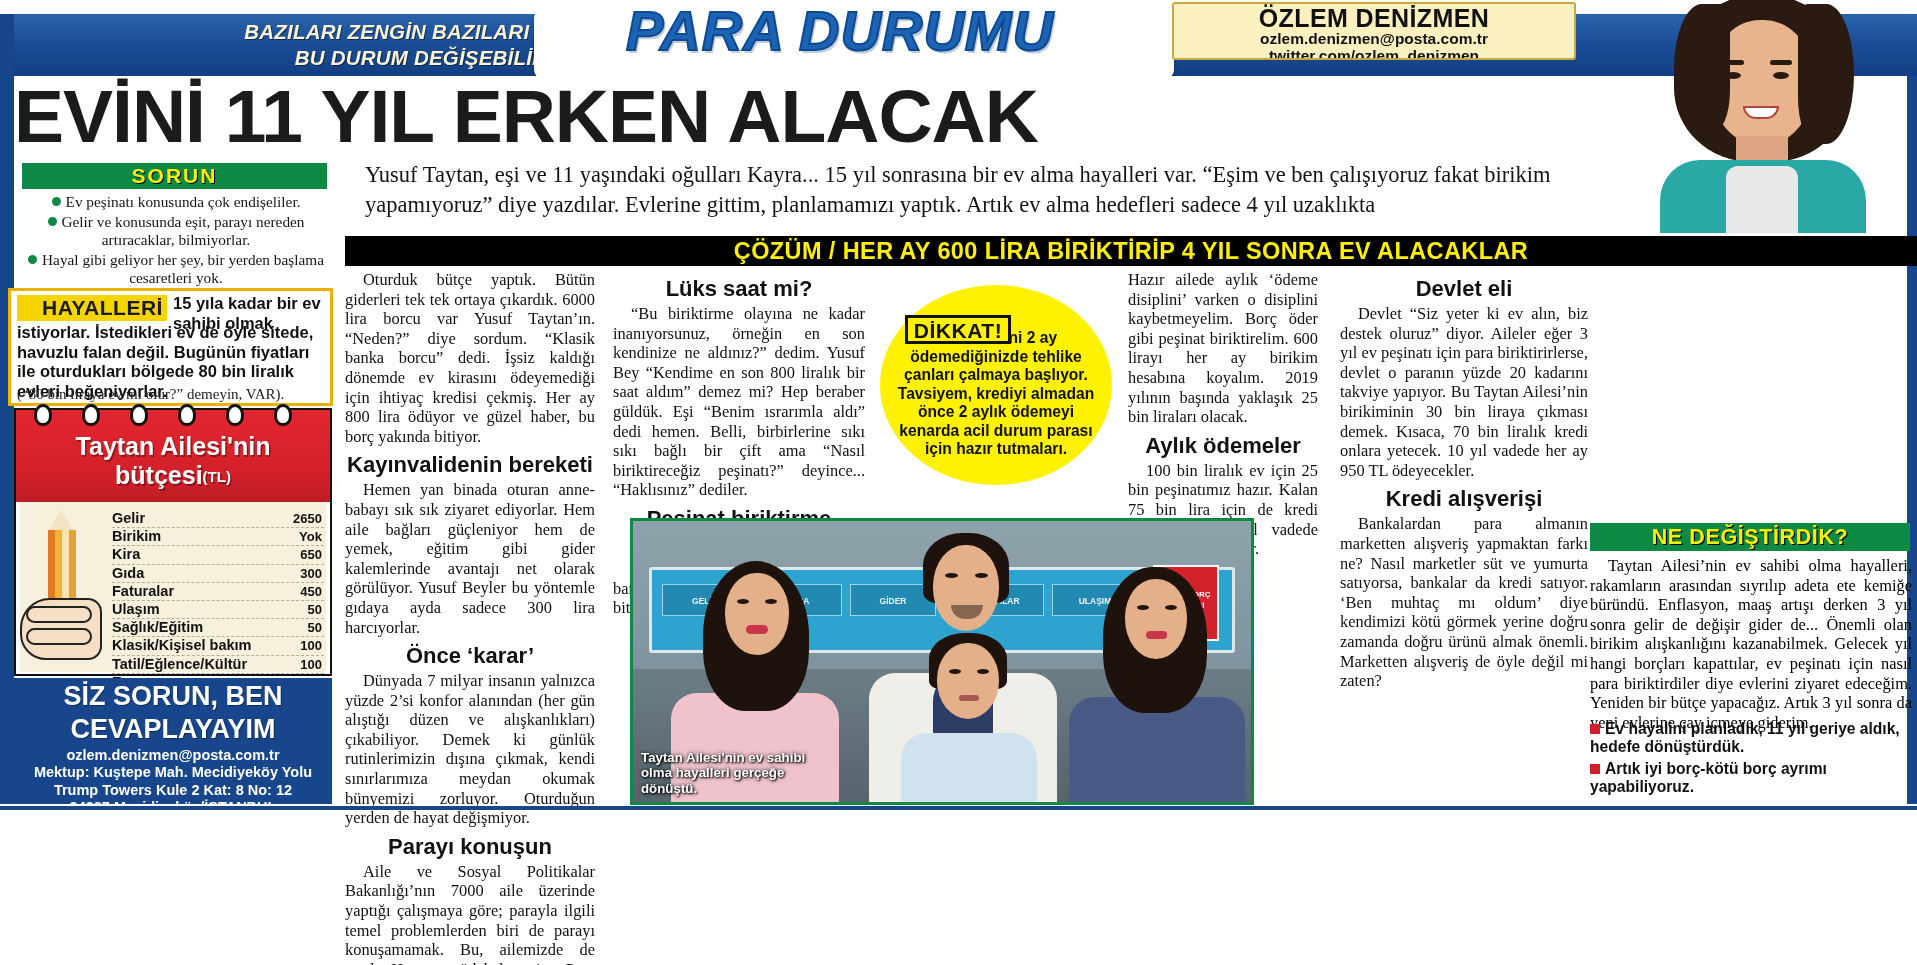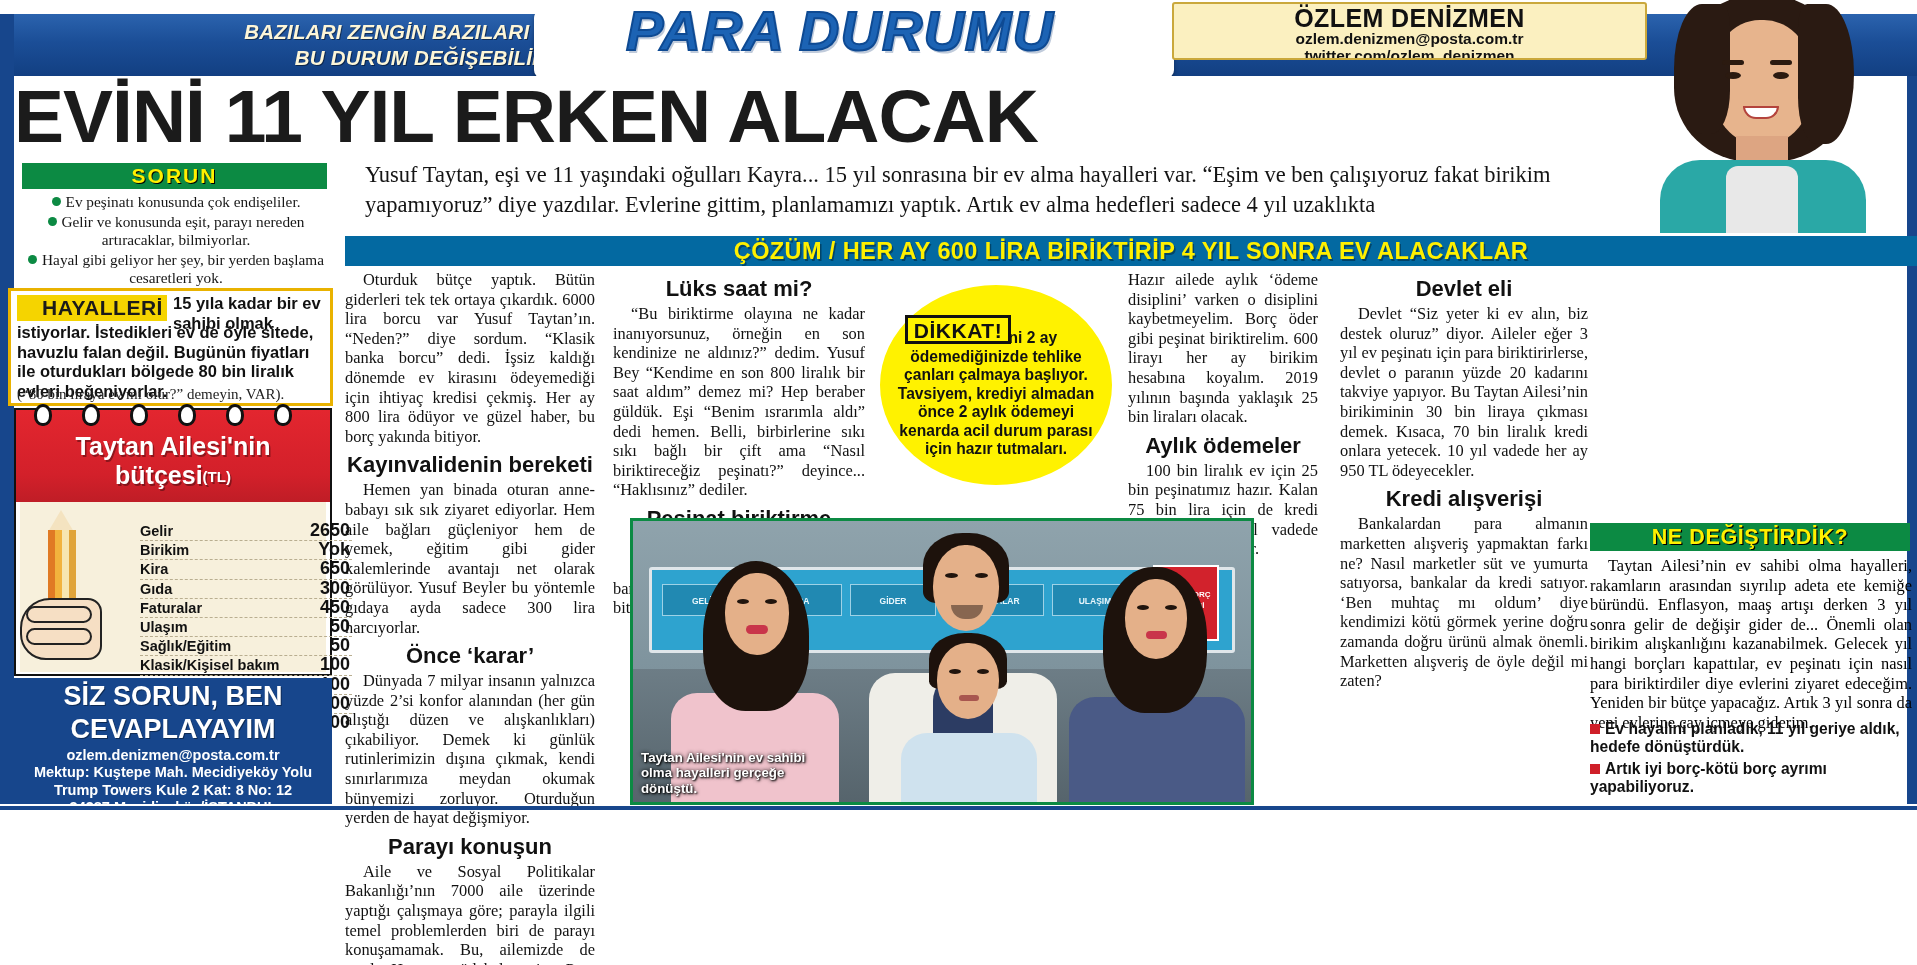--- a/index.html
+++ b/index.html
@@ -42,21 +42,21 @@
   .logo {
     position:absolute; left:525px; top:-2px; width:630px; height:64px;
     display:flex; align-items:center; justify-content:center;
     font-family:"Liberation Sans", sans-serif;
     font-weight:bold; font-style:italic; font-size:56px; letter-spacing:1px;
     color:#1c63b4;
     -webkit-text-stroke:2px #0e4a93;
     text-shadow:2px 3px 0 rgba(140,160,190,.55);
   }
   .author-box {
-    position:absolute; left:1172px; top:2px; width:475px; height:58px;
+    position:absolute; left:1172px; top:2px; width:404px; height:58px;
     background:#fbf0c0; border:2px solid #caa83c; border-radius:3px;
     text-align:center; overflow:hidden;
   }
   .author-name {
     font-family:"Liberation Sans", sans-serif; font-weight:bold;
     font-size:25px; color:#111; line-height:26px; margin-top:1px;
     letter-spacing:.4px;
   }
   .author-mail, .author-tw {
     font-family:"Liberation Sans", sans-serif; font-weight:bold;
@@ -203,50 +203,49 @@
   }
   .pencil .hand {
     position:absolute; left:-16px; top:88px; width:82px; height:62px;
     background:#f6dfc4; border:2px solid #222; border-radius:30px 14px 14px 26px;
   }
   .pencil .finger {
     position:absolute; left:-10px; width:66px; height:17px;
     background:#f6dfc4; border:2px solid #222; border-radius:12px;
   }
   .rows {
-    position:absolute; left:96px; top:112px; width:212px;
+    position:absolute; left:96px; top:100px; width:212px;
     font-family:"Liberation Sans", sans-serif;
-    margin-left:28px;
   }
   .row {
     display:flex; justify-content:space-between; align-items:baseline;
     border-bottom:1px dashed #b9ae90;
     font-weight:bold; font-size:14.5px; line-height:17.2px; color:#111;
     padding:0 2px 0 0;
   }
   .row .lbl { white-space:nowrap; }
-  .row .val { font-size:18px; }
+  .row .val { font-size:13px; }
 
   
   .siz-sorun {
     position:absolute; left:14px; top:678px; width:318px; height:126px;
     background:#17468c; color:#fff; text-align:center;
     font-family:"Liberation Sans", sans-serif;
   }
   .siz-sorun .big {
     font-weight:bold; font-size:27px; line-height:30px; padding-top:3px;
     text-shadow:1px 1px 0 rgba(0,0,0,.4);
   }
   .siz-sorun .mail { font-weight:bold; font-size:14.5px; line-height:18px; margin-top:2px; }
   .siz-sorun .addr { font-weight:bold; font-size:14.5px; line-height:17.5px; }
 
   
   .cozum {
     position:absolute; left:345px; top:236px; width:1572px; height:30px;
-    background:#0369a1; color:#fff000;
+    background:#000000; color:#fff000;
     font-family:"Liberation Sans", sans-serif; font-weight:bold;
     font-size:23.5px; line-height:30px; text-align:center; letter-spacing:.4px;
     text-shadow:1.5px 1.5px 0 rgba(0,0,0,.35);
   }
 
   
   .col { position:absolute; font-family:"Liberation Serif", serif; color:#111; }
   .col p { margin:0; font-size:16.4px; line-height:19.6px; text-align:justify; text-indent:18px; }
   .col p.ni { text-indent:0; }
   .sub {

